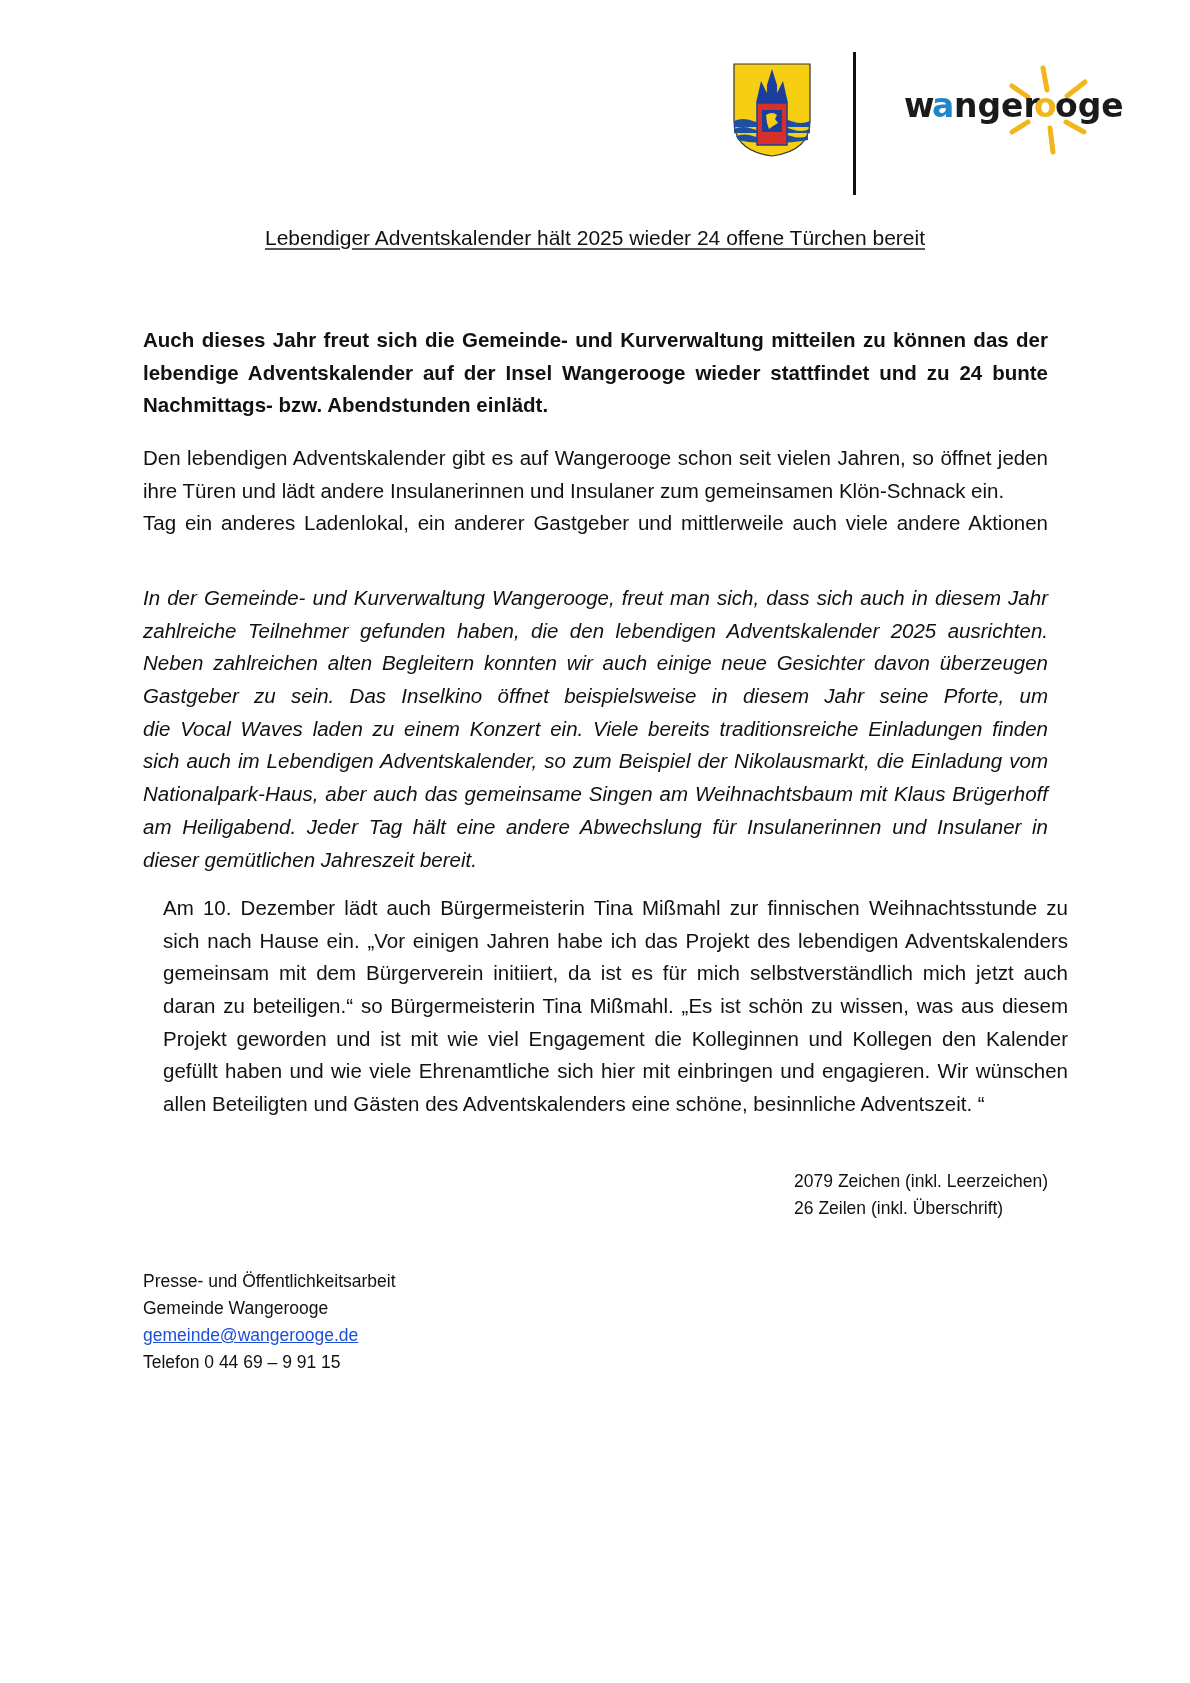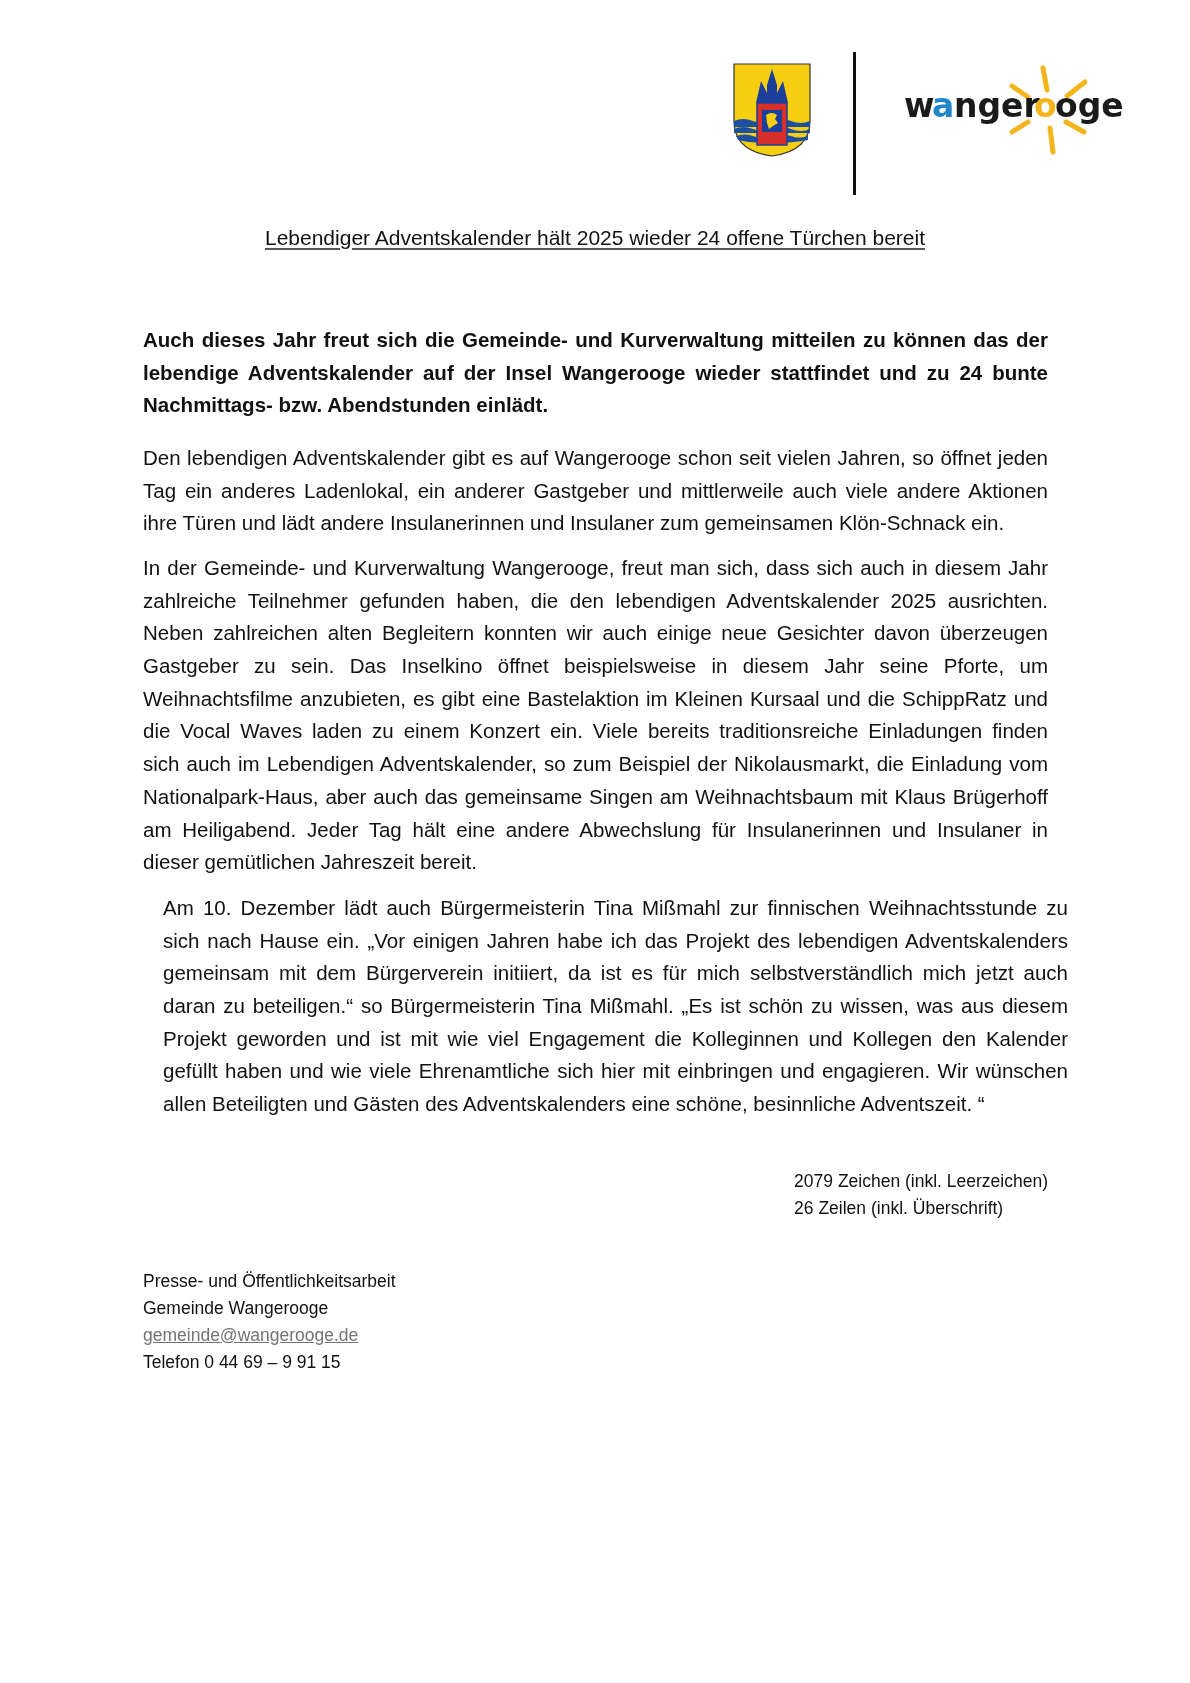--- a/index.html
+++ b/index.html
@@ -11,25 +11,25 @@
   #brand { left:900px; top:60px; width:240px; height:100px; }
   #title { left:0; width:1190px; top:226px; text-align:center; font-size:21px; }
   #title span { text-decoration:underline; text-decoration-color:#555; text-underline-offset:3px; }
   .para { position:absolute; left:143px; width:905px; font-size:20.5px; }
   .line { display:block; height:32.7px; line-height:32.7px; white-space:nowrap;
           text-align:justify; text-align-last:justify; }
   .line.last { text-align:center; text-align-last:left; }
   .bold { font-weight:bold; }
   #p1 { top:324px; }
   #p2 { top:442px; }
-  #p3 { top:552px; }
+  #p3 { top:582px;font-style:italic; }
   #p4 { top:892px;margin-left:20px; }
   #stats { right:142px; top:1168px; text-align:left; font-size:17.5px; line-height:27px; }
   #footer { left:143px; top:1268px; font-size:17.5px; line-height:27px; }
-  #footer a { color:#737373; text-decoration:underline; }
+  #footer a { color:#1d4ed8; text-decoration:underline; }
   .fl { display:block; white-space:nowrap; }
 </style>
 </head>
 <body>
 
 <svg id="crest" class="abs" viewBox="0 0 78 94">
   <path d="M1 1 H77 V58 Q77 88 39 93 Q1 88 1 58 Z" fill="#f7cf12" stroke="#333" stroke-width="1.2"></path>
 
   <path d="M1 58 Q10 54 20 58 T39 58 T58 58 T77 58 V64 H1 Z" fill="#1d4fa3"></path>
   <path d="M1 66 Q10 62 20 66 T39 66 T58 66 T77 66 V70 H1 Z" fill="#1d4fa3"></path>
@@ -65,30 +65,29 @@
 </div>
 
 <div id="p1" class="para bold">
   <span class="line">Auch dieses Jahr freut sich die Gemeinde- und Kurverwaltung mitteilen zu können das der</span>
   <span class="line">lebendige Adventskalender auf der Insel Wangerooge wieder stattfindet und zu 24 bunte</span>
   <span class="line last">Nachmittags- bzw. Abendstunden einlädt.</span>
 </div>
 
 <div id="p2" class="para">
   <span class="line">Den lebendigen Adventskalender gibt es auf Wangerooge schon seit vielen Jahren, so öffnet jeden</span>
+  <span class="line last">ihre Türen und lädt andere Insulanerinnen und Insulaner zum gemeinsamen Klön-Schnack ein.</span>
   <span class="line">Tag ein anderes Ladenlokal, ein anderer Gastgeber und mittlerweile auch viele andere Aktionen</span>
-  <span class="line last">ihre Türen und lädt andere Insulanerinnen und Insulaner zum gemeinsamen Klön-Schnack ein.</span>
 </div>
 
 <div id="p3" class="para">
   <span class="line">In der Gemeinde- und Kurverwaltung Wangerooge, freut man sich, dass sich auch in diesem Jahr</span>
   <span class="line">zahlreiche Teilnehmer gefunden haben, die den lebendigen Adventskalender 2025 ausrichten.</span>
   <span class="line">Neben zahlreichen alten Begleitern konnten wir auch einige neue Gesichter davon überzeugen</span>
   <span class="line">Gastgeber zu sein. Das Inselkino öffnet beispielsweise in diesem Jahr seine Pforte, um</span>
-  <span class="line">Weihnachtsfilme anzubieten, es gibt eine Bastelaktion im Kleinen Kursaal und die SchippRatz und</span>
   <span class="line">die Vocal Waves laden zu einem Konzert ein. Viele bereits traditionsreiche Einladungen finden</span>
   <span class="line">sich auch im Lebendigen Adventskalender, so zum Beispiel der Nikolausmarkt, die Einladung vom</span>
   <span class="line">Nationalpark-Haus, aber auch das gemeinsame Singen am Weihnachtsbaum mit Klaus Brügerhoff</span>
   <span class="line">am Heiligabend. Jeder Tag hält eine andere Abwechslung für Insulanerinnen und Insulaner in</span>
   <span class="line last">dieser gemütlichen Jahreszeit bereit.</span>
 </div>
 
 <div id="p4" class="para">
   <span class="line">Am 10. Dezember lädt auch Bürgermeisterin Tina Mißmahl zur finnischen Weihnachtsstunde zu</span>
   <span class="line">sich nach Hause ein. „Vor einigen Jahren habe ich das Projekt des lebendigen Adventskalenders</span>

